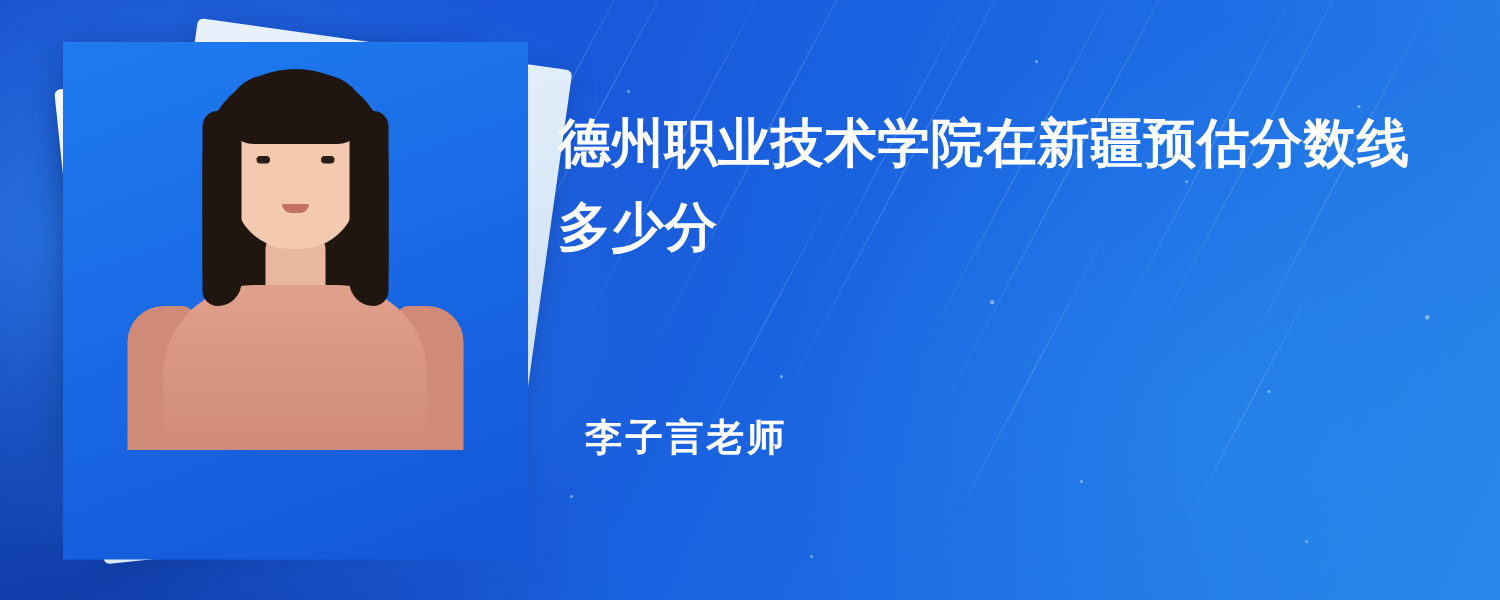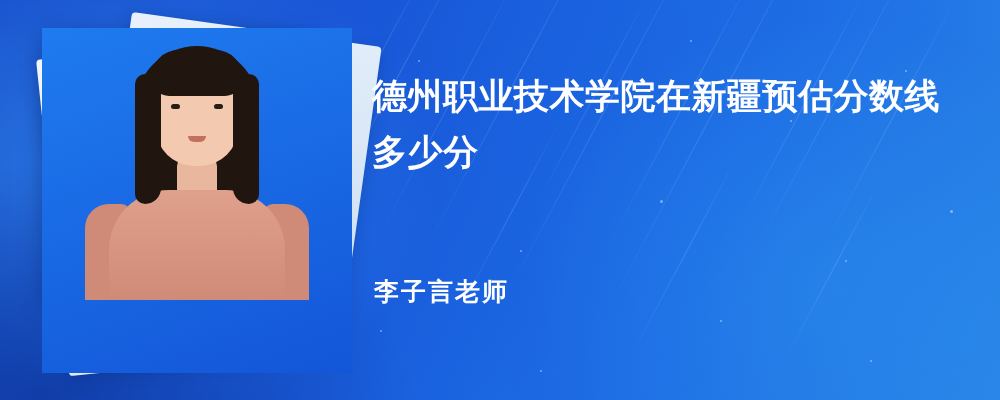--- a/index.html
+++ b/index.html
@@ -242,21 +242,21 @@
     width: 580px;
     color: #ffffff;
     font-size: 35px;
     line-height: 56px;
     font-weight: bold;
     letter-spacing: 0.5px;
   }
   .author {
     position: absolute;
     top: 275px;
-    left: 2px;
+    left: 18px;
     color: #ffffff;
     font-size: 25px;
     font-weight: bold;
     letter-spacing: 2px;
   }
   .subtitle {
     position: absolute;
     top: 318px;
     left: 0;
     color: #d6e6fb;

